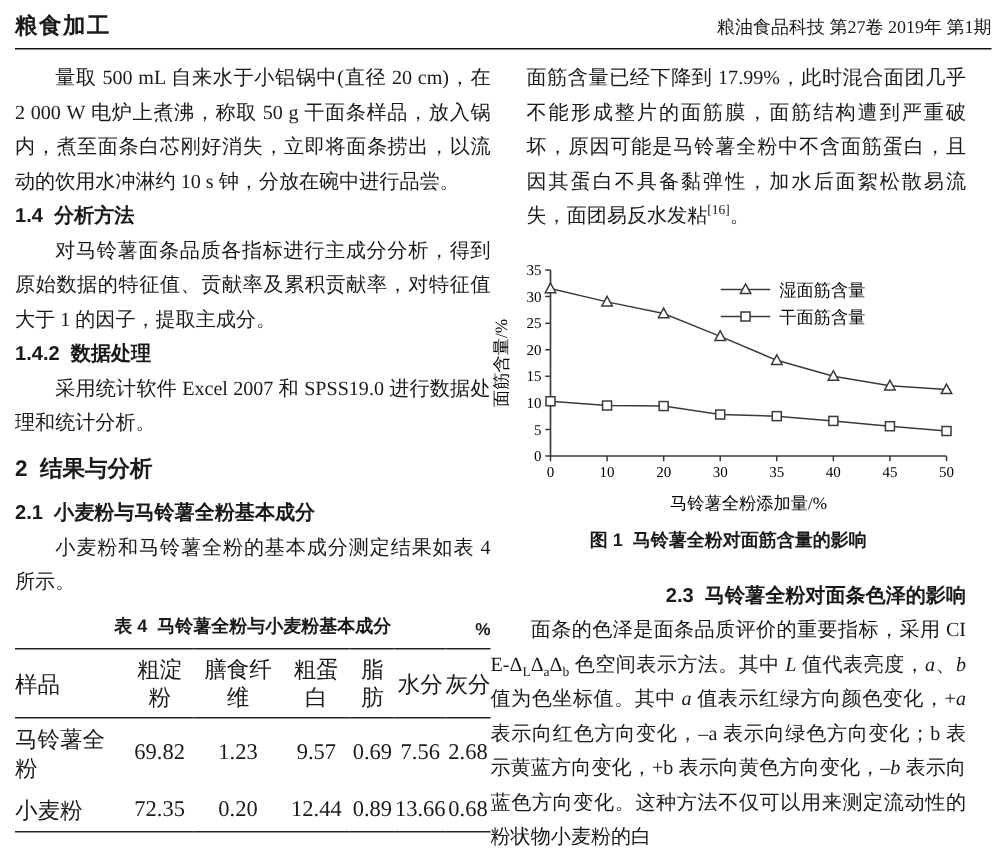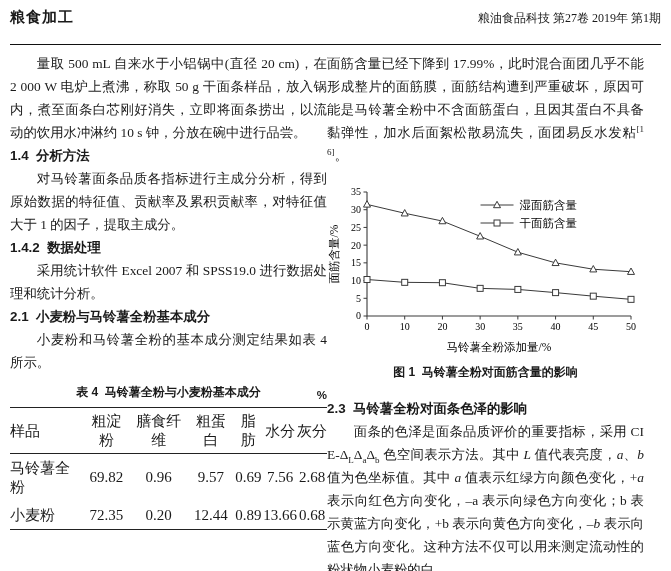--- a/index.html
+++ b/index.html
@@ -4,21 +4,21 @@
 <style>
   * { margin:0; padding:0; box-sizing:border-box; }
   html,body { background:#fff; }
   .page {
     position:relative; width:671px; height:571px; overflow:hidden;
     background:#fff; color:#1a1a1a; padding:8px 10px 0 10px;
     font-family:"Liberation Serif","DejaVu Serif",serif;
   }
   .pg-header {
     display:flex; justify-content:space-between; align-items:flex-end;
-    border-bottom:1.6px solid #111; padding-bottom:17px;
+    border-bottom:1.6px solid #111; padding-bottom:5px;
   }
   .pg-header .jleft { font-family:"Liberation Sans","DejaVu Sans",sans-serif; font-weight:bold; font-size:15px; letter-spacing:1px; }
   .pg-header .jright { font-size:12px; }
   .columns { display:flex; margin-top:7px; }
   .col { width:317px; }
   p.body {
     font-size:13.4px; line-height:23px; text-align:justify; text-indent:2em;
     word-break:break-all;
   }
   .pre { white-space:pre-wrap; }
@@ -46,40 +46,41 @@
   table.t4 th { font-weight:normal; padding:4px 0 3px 0; text-align:center; }
   table.t4 td { padding:4.5px 0; text-align:center; }
   table.t4 th:first-child, table.t4 td:first-child { text-align:left; width:74px; }
   
   figure.fig { margin:17px 0 0 0; text-align:center; }
   figure.fig svg { display:block; margin:0 auto; font-family:"Liberation Serif","DejaVu Serif",serif; }
   figcaption {
     font-family:Liberation Sans, sans-serif;
     font-weight:bold; font-size:12px; margin-top:8px;
   }
-  .sec23 { margin-top:16px; }
+  .sec23 { margin-top:16px;text-align:right; }
 </style>
 </head>
 <body>
 
 <div class="page">
 
   <div class="pg-header">
     <span class="jleft">粮食加工</span>
     <span class="jright">粮油食品科技 第27卷 2019年 第1期</span>
   </div>
 
   <div class="columns">
 
     <div class="col">
       <p class="body">量取 500 mL 自来水于小铝锅中(直径 20 cm)，在 2 000 W 电炉上煮沸，称取 50 g 干面条样品，放入锅内，煮至面条白芯刚好消失，立即将面条捞出，以流动的饮用水冲淋约 10 s 钟，分放在碗中进行品尝。</p>
       <h4 class="h-sub pre">1.4  分析方法</h4>
       <p class="body">对马铃薯面条品质各指标进行主成分分析，得到原始数据的特征值、贡献率及累积贡献率，对特征值大于 1 的因子，提取主成分。</p>
       <h4 class="h-sub pre">1.4.2  数据处理</h4>
       <p class="body">采用统计软件 Excel 2007 和 SPSS19.0 进行数据处理和统计分析。</p>
+      <h3 class="h-main pre">2  结果与分析</h3>
       <h4 class="h-sub pre">2.1  小麦粉与马铃薯全粉基本成分</h4>
       <p class="body">小麦粉和马铃薯全粉的基本成分测定结果如表 4 所示。</p>
 
       <div class="table-block">
         <div class="tbl-caption">
           <span class="pre">表 4  马铃薯全粉与小麦粉基本成分</span>
           <span class="unit">%</span>
         </div>
         <table class="t4">
           <thead>
@@ -90,42 +91,42 @@
               <th>粗蛋白</th>
               <th>脂肪</th>
               <th>水分</th>
               <th>灰分</th>
             </tr>
           </thead>
           <tbody>
             <tr>
               <td>马铃薯全粉</td>
               <td>69.82</td>
-              <td>0.96</td>
+              <td>1.23</td>
               <td>9.57</td>
               <td>0.69</td>
               <td>7.56</td>
               <td>2.68</td>
             </tr>
             <tr>
               <td>小麦粉</td>
               <td>72.35</td>
               <td>0.20</td>
               <td>12.44</td>
               <td>0.89</td>
               <td>13.66</td>
               <td>0.68</td>
             </tr>
           </tbody>
         </table>
       </div>
     </div>
 
     <div class="col">
-      <p class="body" style="text-indent:0;"><span>面筋含量已经下降到 17.99%，此时混合面团几乎不能形成整片的面筋膜，面筋结构遭到严重破坏，原因可能是马铃薯全粉中不含面筋蛋白，且因其蛋白不具备黏弹性，加水后面絮松散易流失，面团易反水发粘</span><sup>[16]</sup><span>。</span></p>
+      <p class="body" style="text-indent:0;margin-left:24px;"><span>面筋含量已经下降到 17.99%，此时混合面团几乎不能形成整片的面筋膜，面筋结构遭到严重破坏，原因可能是马铃薯全粉中不含面筋蛋白，且因其蛋白不具备黏弹性，加水后面絮松散易流失，面团易反水发粘</span><sup>[16]</sup><span>。</span></p>
 
       <figure class="fig">
         <svg width="318" height="172" viewBox="0 0 318 172">
             <path d="M 40 8 V 132 H 304" fill="none" stroke="#3a3a3a" stroke-width="1.1"></path>
             <line x1="36.5" y1="132" x2="40" y2="132" stroke="#3a3a3a" stroke-width="1"></line>
             <text x="34" y="135.4" text-anchor="end" font-size="10">0</text>
             <line x1="36.5" y1="114.28571428571429" x2="40" y2="114.28571428571429" stroke="#3a3a3a" stroke-width="1"></line>
             <text x="34" y="117.6857142857143" text-anchor="end" font-size="10">5</text>
             <line x1="36.5" y1="96.57142857142857" x2="40" y2="96.57142857142857" stroke="#3a3a3a" stroke-width="1"></line>
             <text x="34" y="99.97142857142858" text-anchor="end" font-size="10">10</text>

